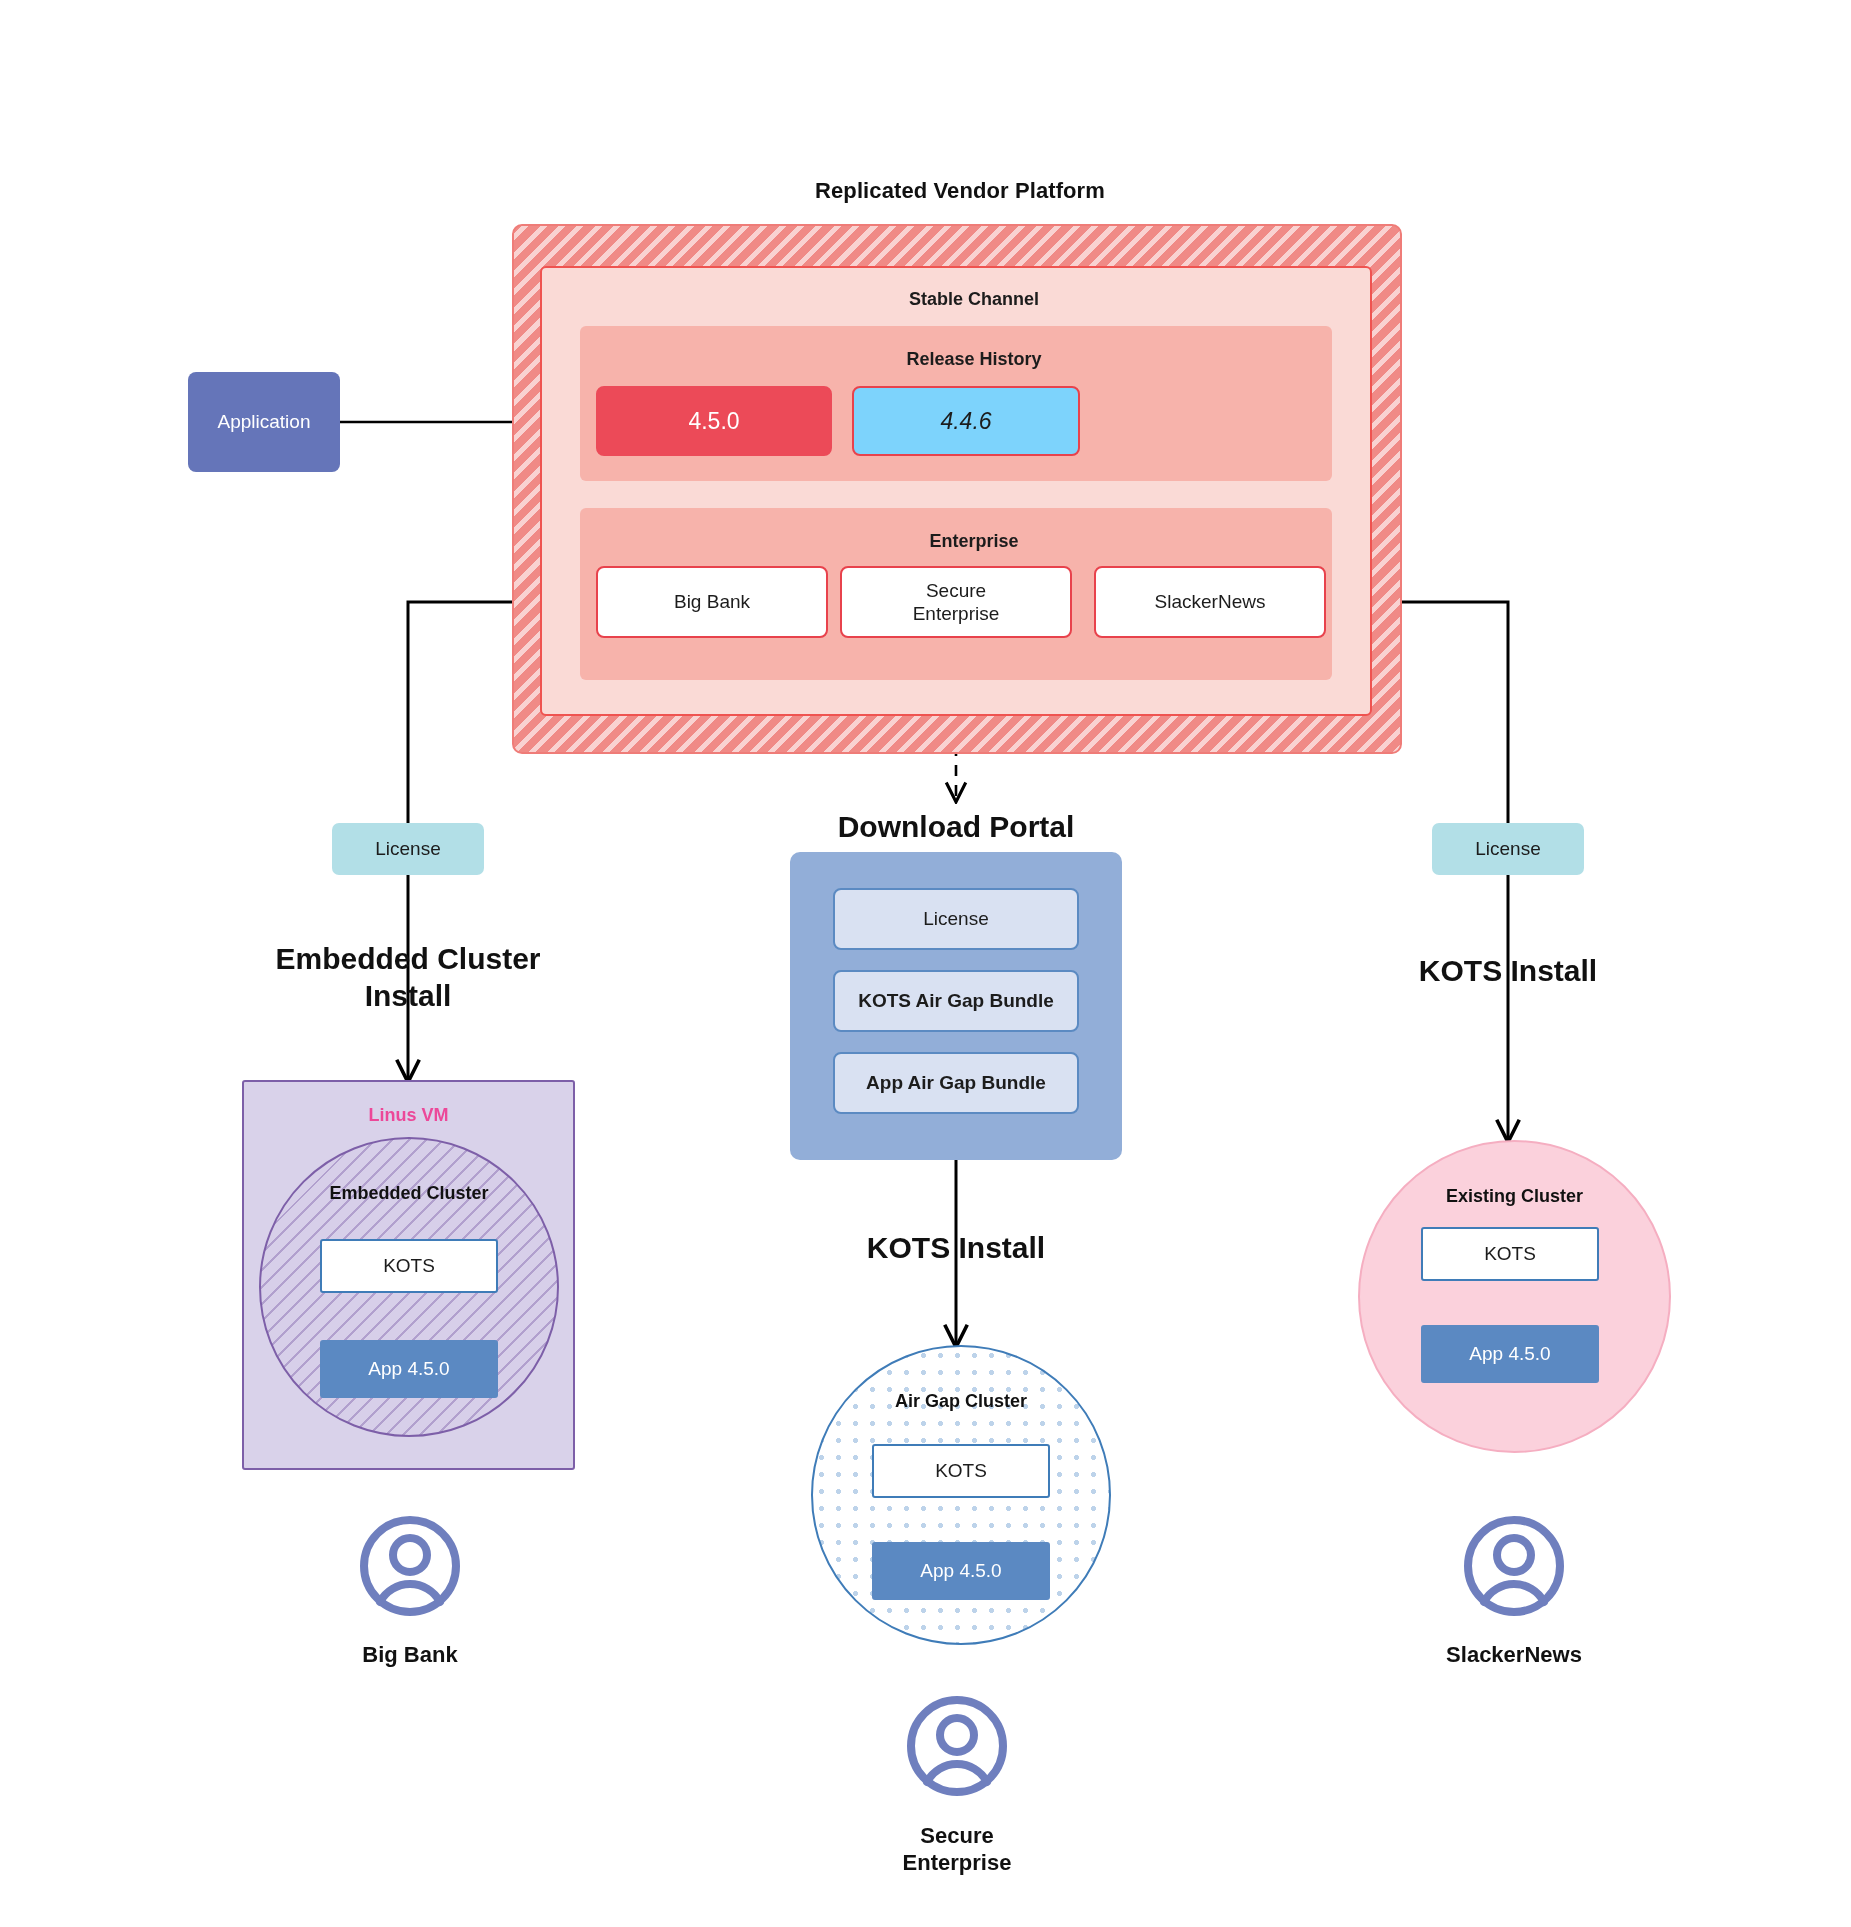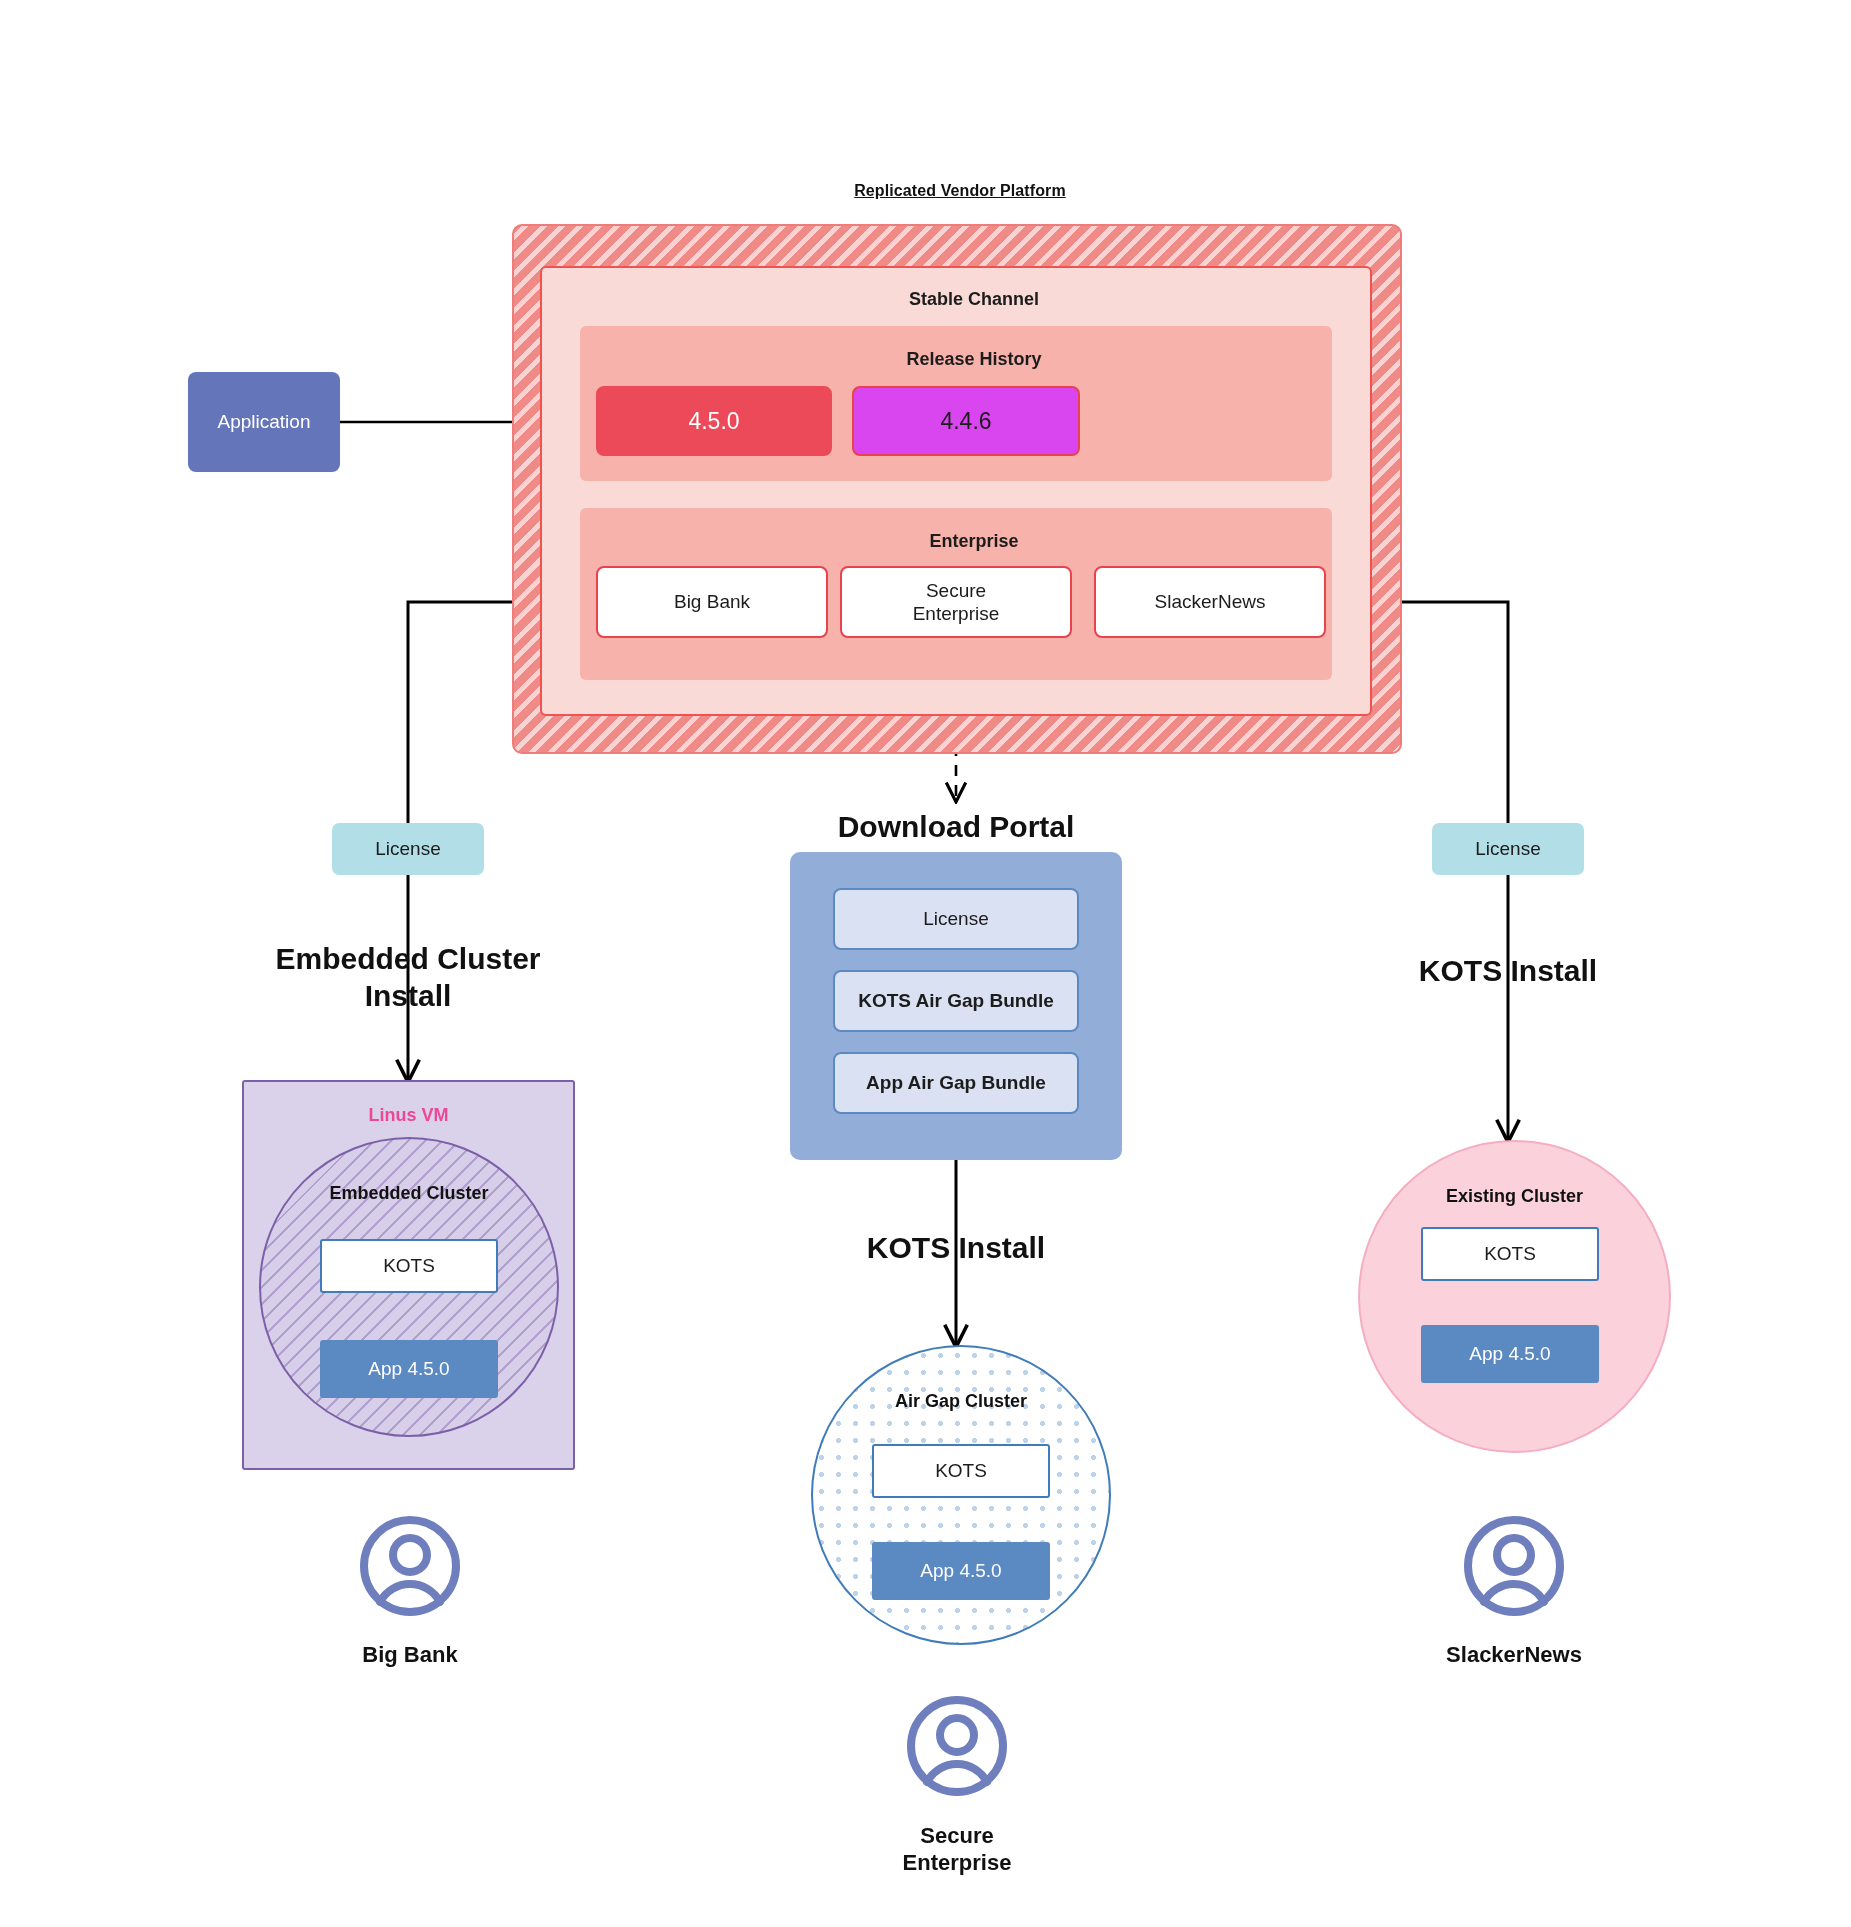--- a/index.html
+++ b/index.html
@@ -25,25 +25,24 @@
   .ctr-text {
     display: flex;
     align-items: center;
     justify-content: center;
     text-align: center;
     line-height: 1.22;
   }
 
   
   .diagram-title {
-    font-size: 16px;
+    font-size: 22px;
     font-weight: 700;
     color: #111111;
     letter-spacing: .1px;
-    text-decoration: underline;
   }
   .flow-label {
     font-size: 30px;
     font-weight: 700;
     color: #111111;
   }
   .persona-label {
     font-size: 22px;
     font-weight: 700;
     color: #111111;
@@ -81,22 +80,23 @@
     border-radius: 8px;
     font-size: 23px;
     font-weight: 400;
   }
   .release-chip.current {
     background: #ec4a58;
     color: #ffffff;
     border-color: #ec4a58;
   }
   .release-chip.previous {
-    background: #d946ef;
-    color: #1c1c1c;
+    background: #7dd3fc;
+    color: #1c1c1c;
+    font-style: italic;
   }
   .customer-chip {
     background: #ffffff;
     border: 2px solid #e8424c;
     border-radius: 8px;
     font-size: 19px;
     color: #1c1c1c;
   }
 
   

